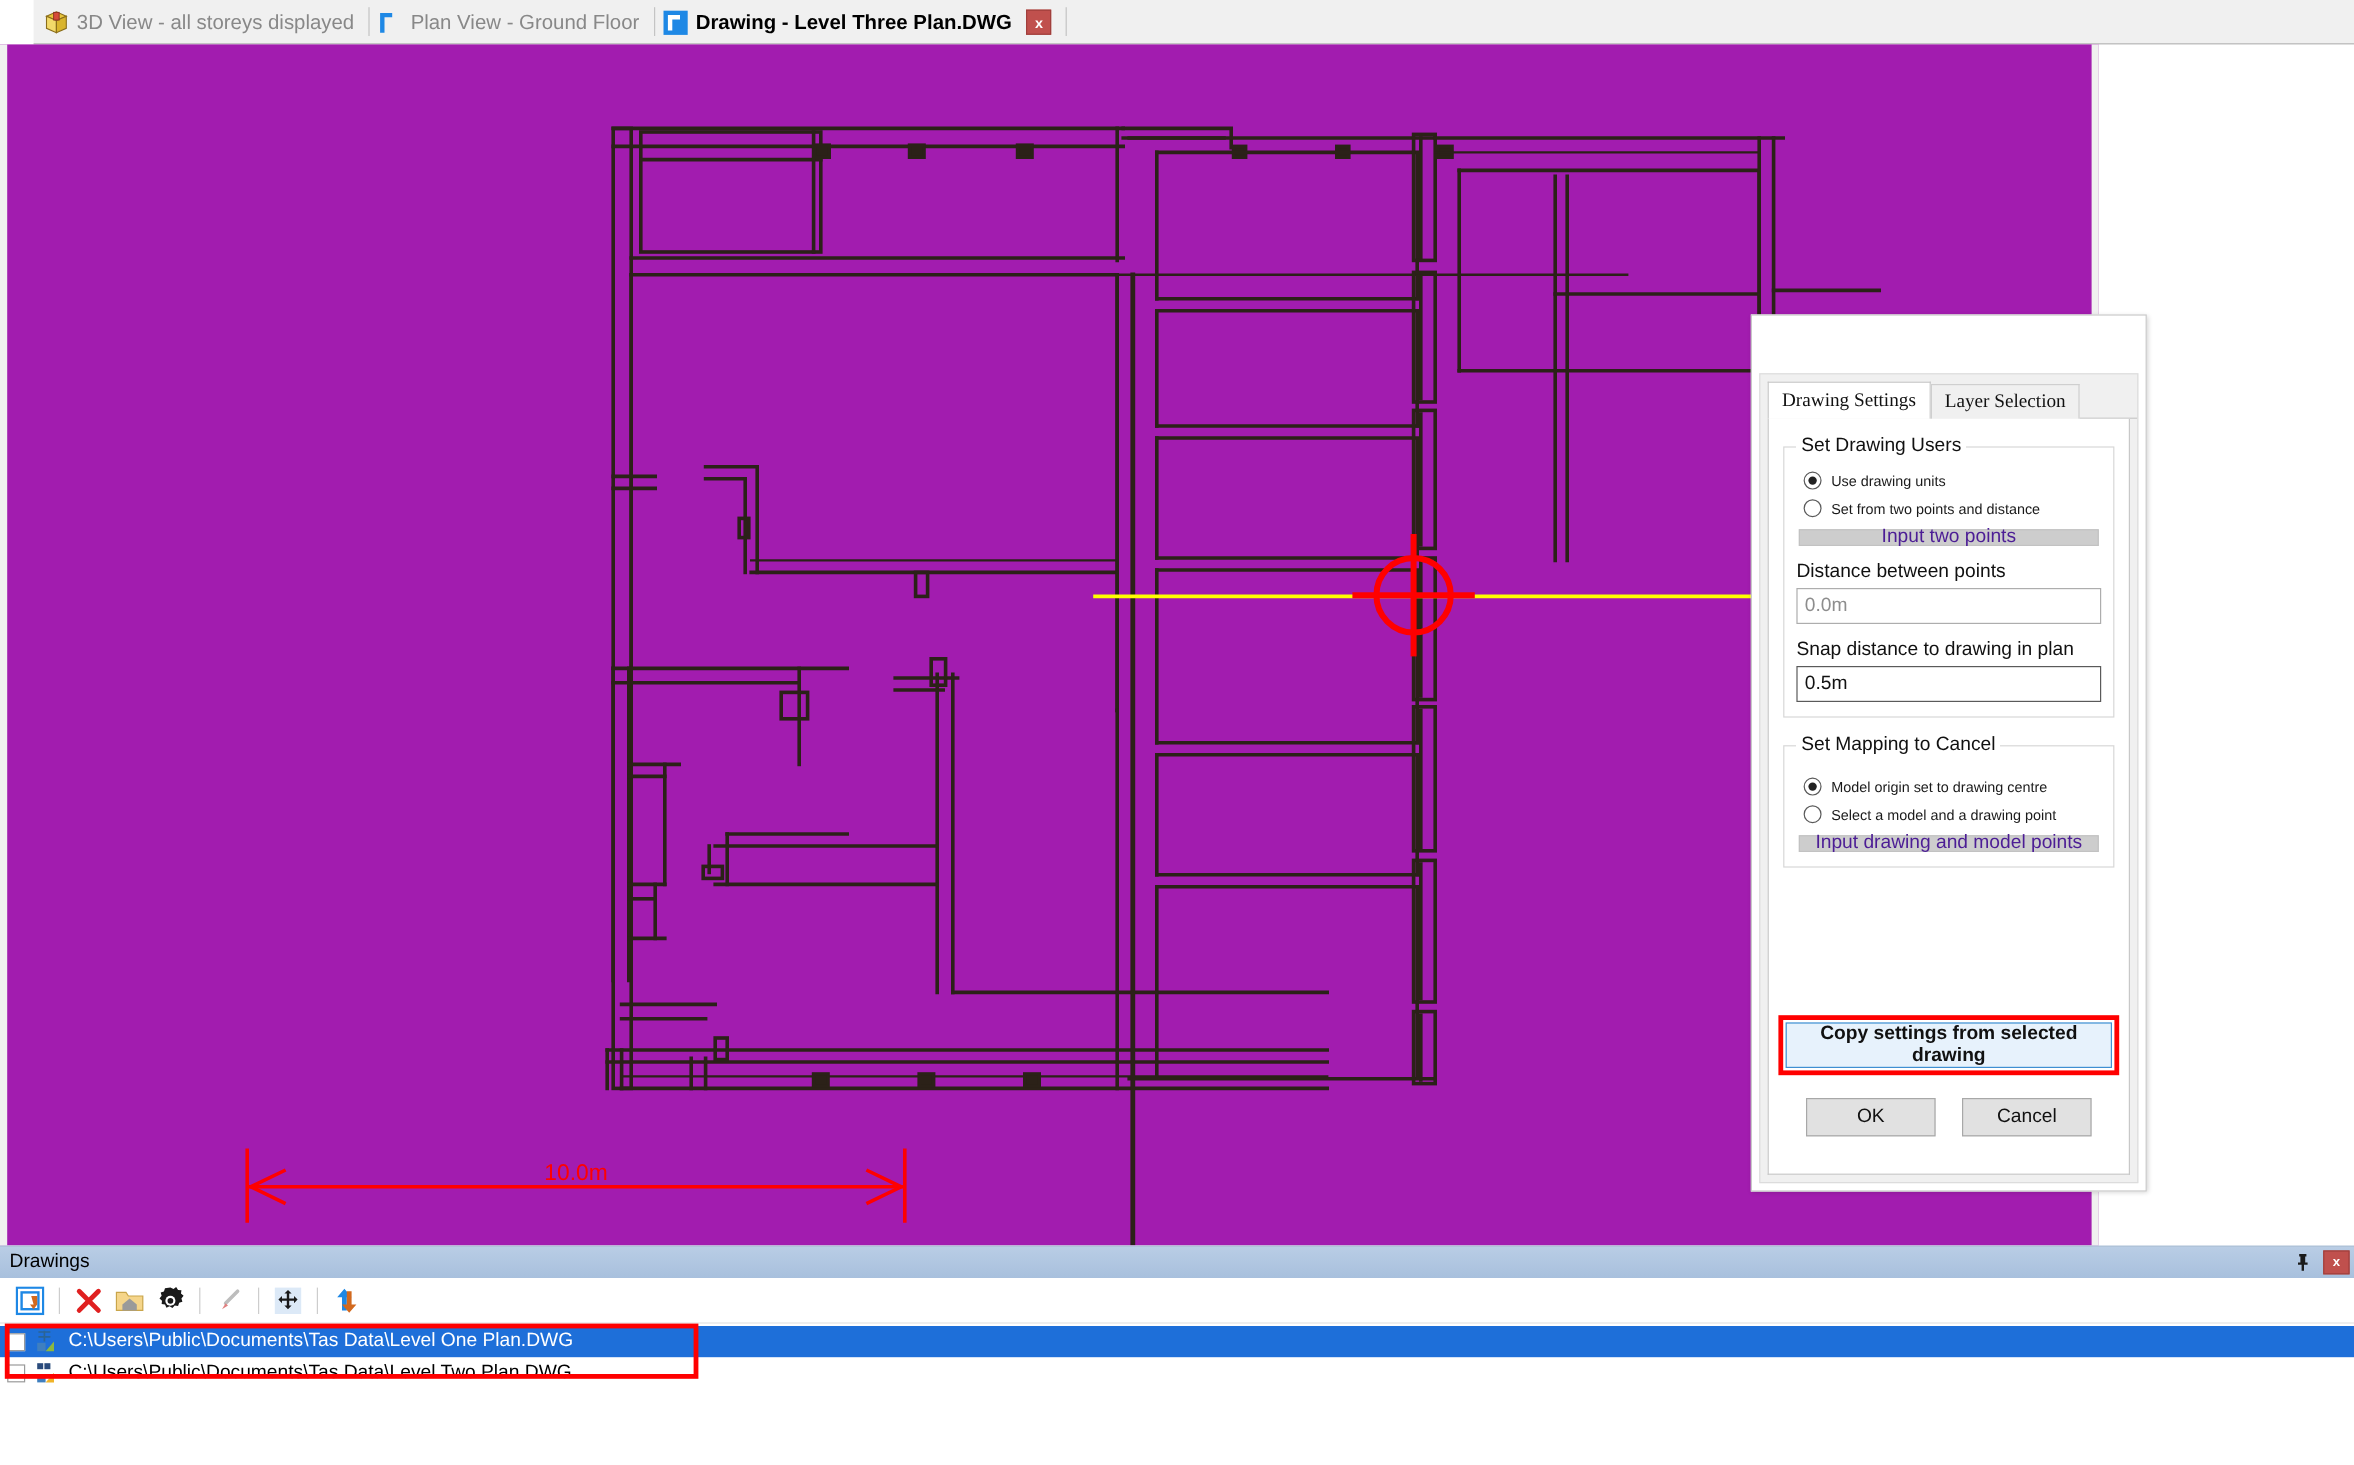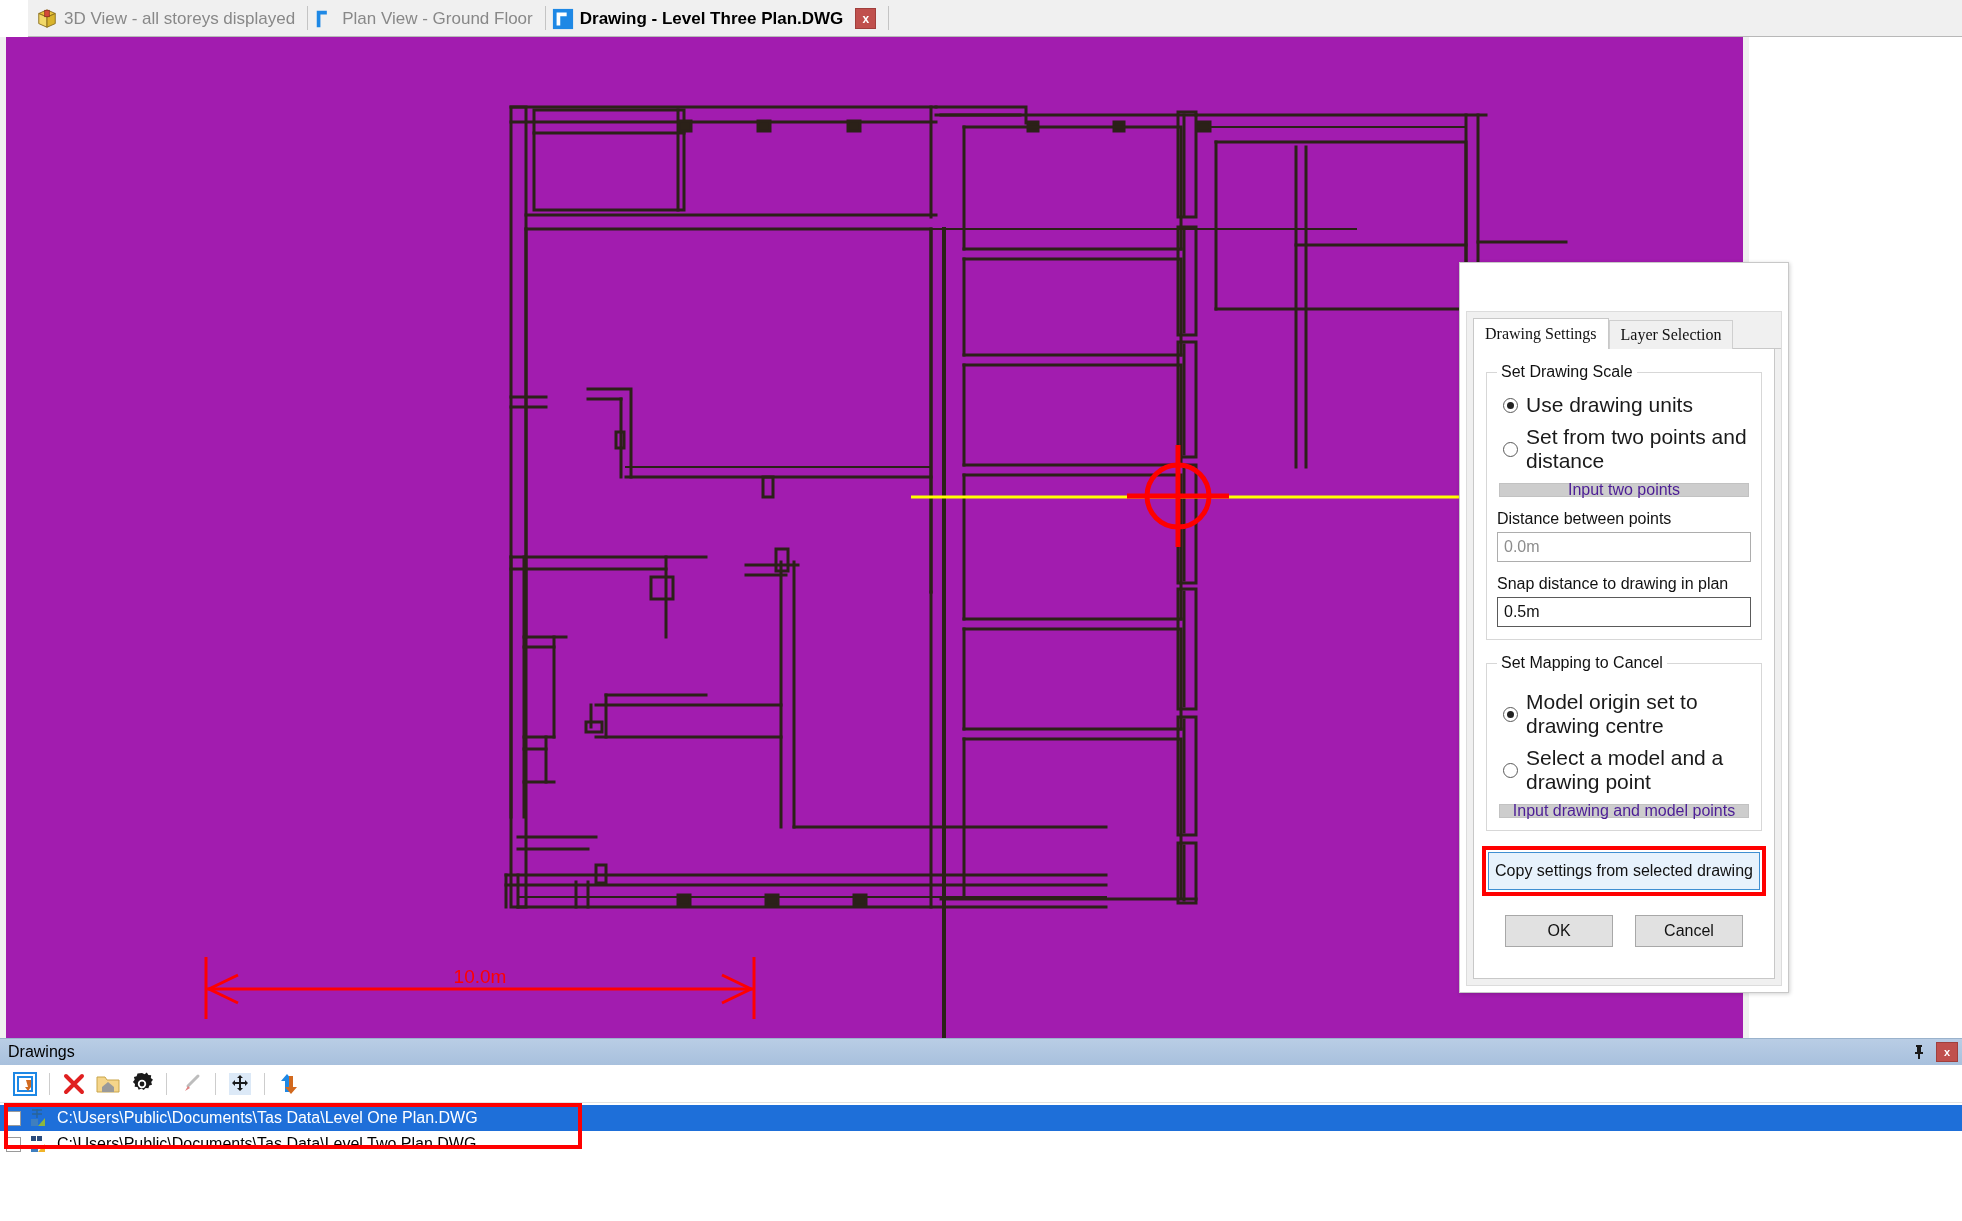--- a/index.html
+++ b/index.html
@@ -160,21 +160,21 @@
     height: calc(100% - 43px);
     padding: 10px 12px 0 12px;
     position: relative;
   }
   fieldset.group {
     border: 1px solid #d7d7d7;
     margin: 4px 0 0 0;
     padding: 4px 10px 12px 10px;
   }
   fieldset.group legend { font-size: 16px; padding: 0 4px; color: #111; }
-  .radio-row { display: flex; align-items: center; gap: 8px; margin: 8px 0 0 6px; font-size: 21px; }
+  .radio-row { display: flex; align-items: center; gap: 8px; margin: 8px 0 0 6px; font-size: 12px; }
   .radio {
     width: 15px; height: 15px; border-radius: 50%;
     border: 1px solid #5a5a5a; background: #fff;
     flex: 0 0 15px; position: relative;
   }
   .radio.on::after {
     content: ""; position: absolute; left: 3px; top: 3px;
     width: 7px; height: 7px; border-radius: 50%; background: #222;
   }
   .btn-disabled {
@@ -191,21 +191,21 @@
     display: flex; align-items: center; padding: 0 6px;
     font-size: 16px; color: #8d8d8d;
   }
   .textbox.filled { color: #111; border-color: #5a5a5a; }
 
   .copy-btn {
     margin: 0; height: 38px; width: 100%;
     background: #e7f2fc; border: 1px solid #3f8fd2;
     font-size: 16px; color: #111;
     display: flex; align-items: center; justify-content: center;
-    text-align: center; line-height: 1.12;
+    text-align: center; line-height: 1.12; font-weight: bold;
   }
   .copy-wrap { position: absolute; left: 14px; right: 14px; top: 503px; }
   .copy-annot {
     position: absolute; left: 8px; right: 8px; top: 497px; height: 50px;
     border: 4px solid #ff0000;
     pointer-events: none;
   }
   .okrow {
     position: absolute; left: 14px; right: 14px; top: 566px;
     display: flex; gap: 22px; justify-content: center;
@@ -459,21 +459,21 @@
         </div>
         <div class="dtab">
           <span>Layer Selection</span>
         </div>
         <div class="dtab-filler"></div>
       </div>
 
       <div class="tab-page">
 
         <fieldset class="group">
-          <legend>Set Drawing Scale</legend>
+          <legend>Set Drawing Users</legend>
 
           <div class="radio-row">
             <span class="radio on"></span>
             <span>Use drawing units</span>
           </div>
 
           <div class="radio-row">
             <span class="radio"></span>
             <span>Set from two points and distance</span>
           </div>

